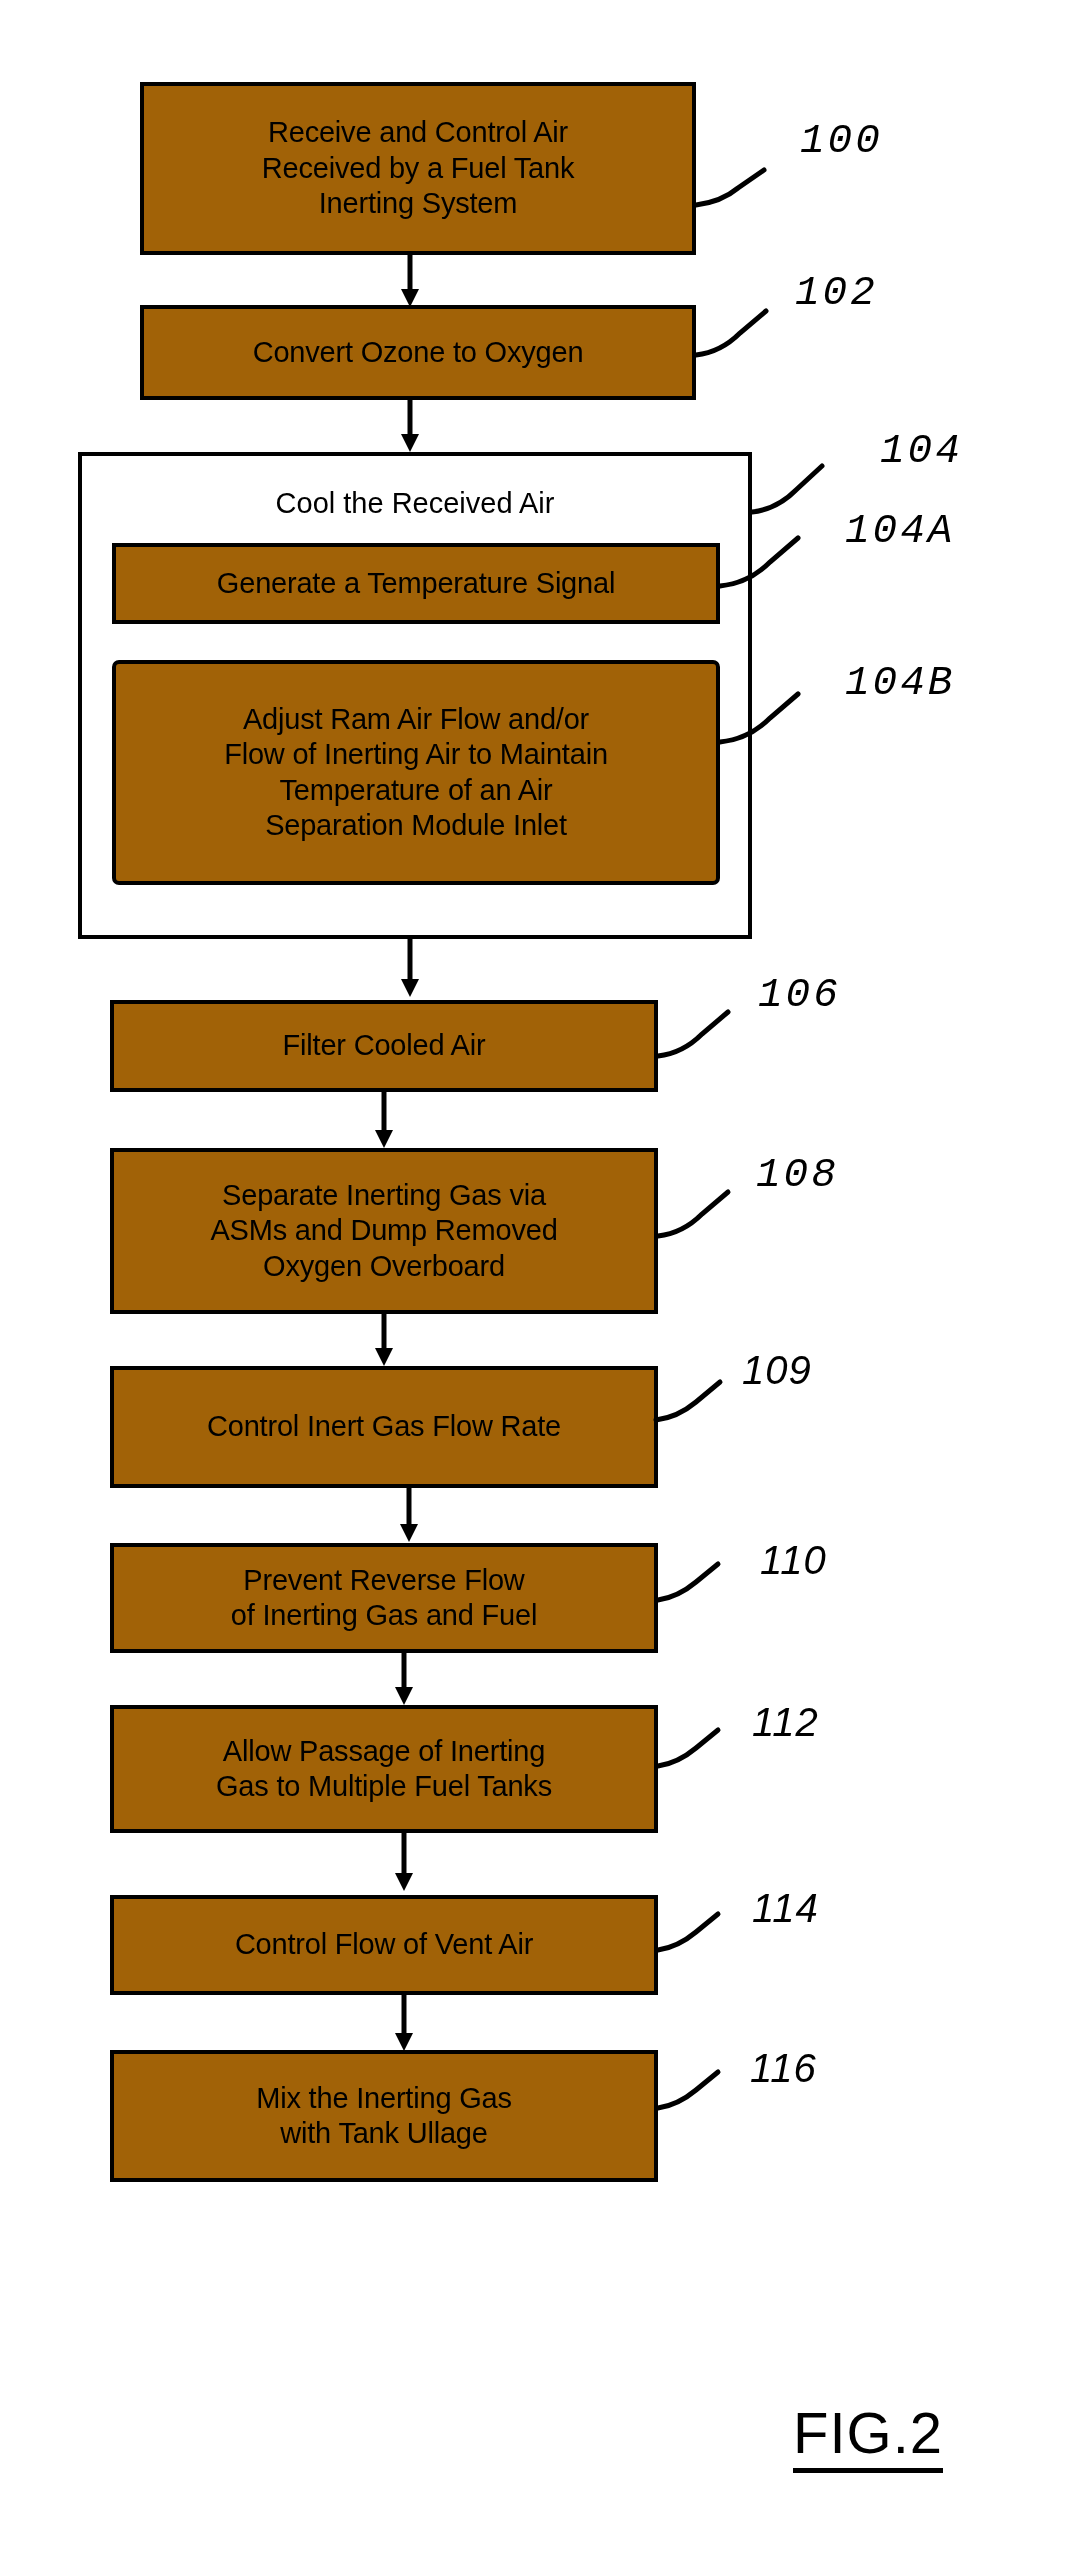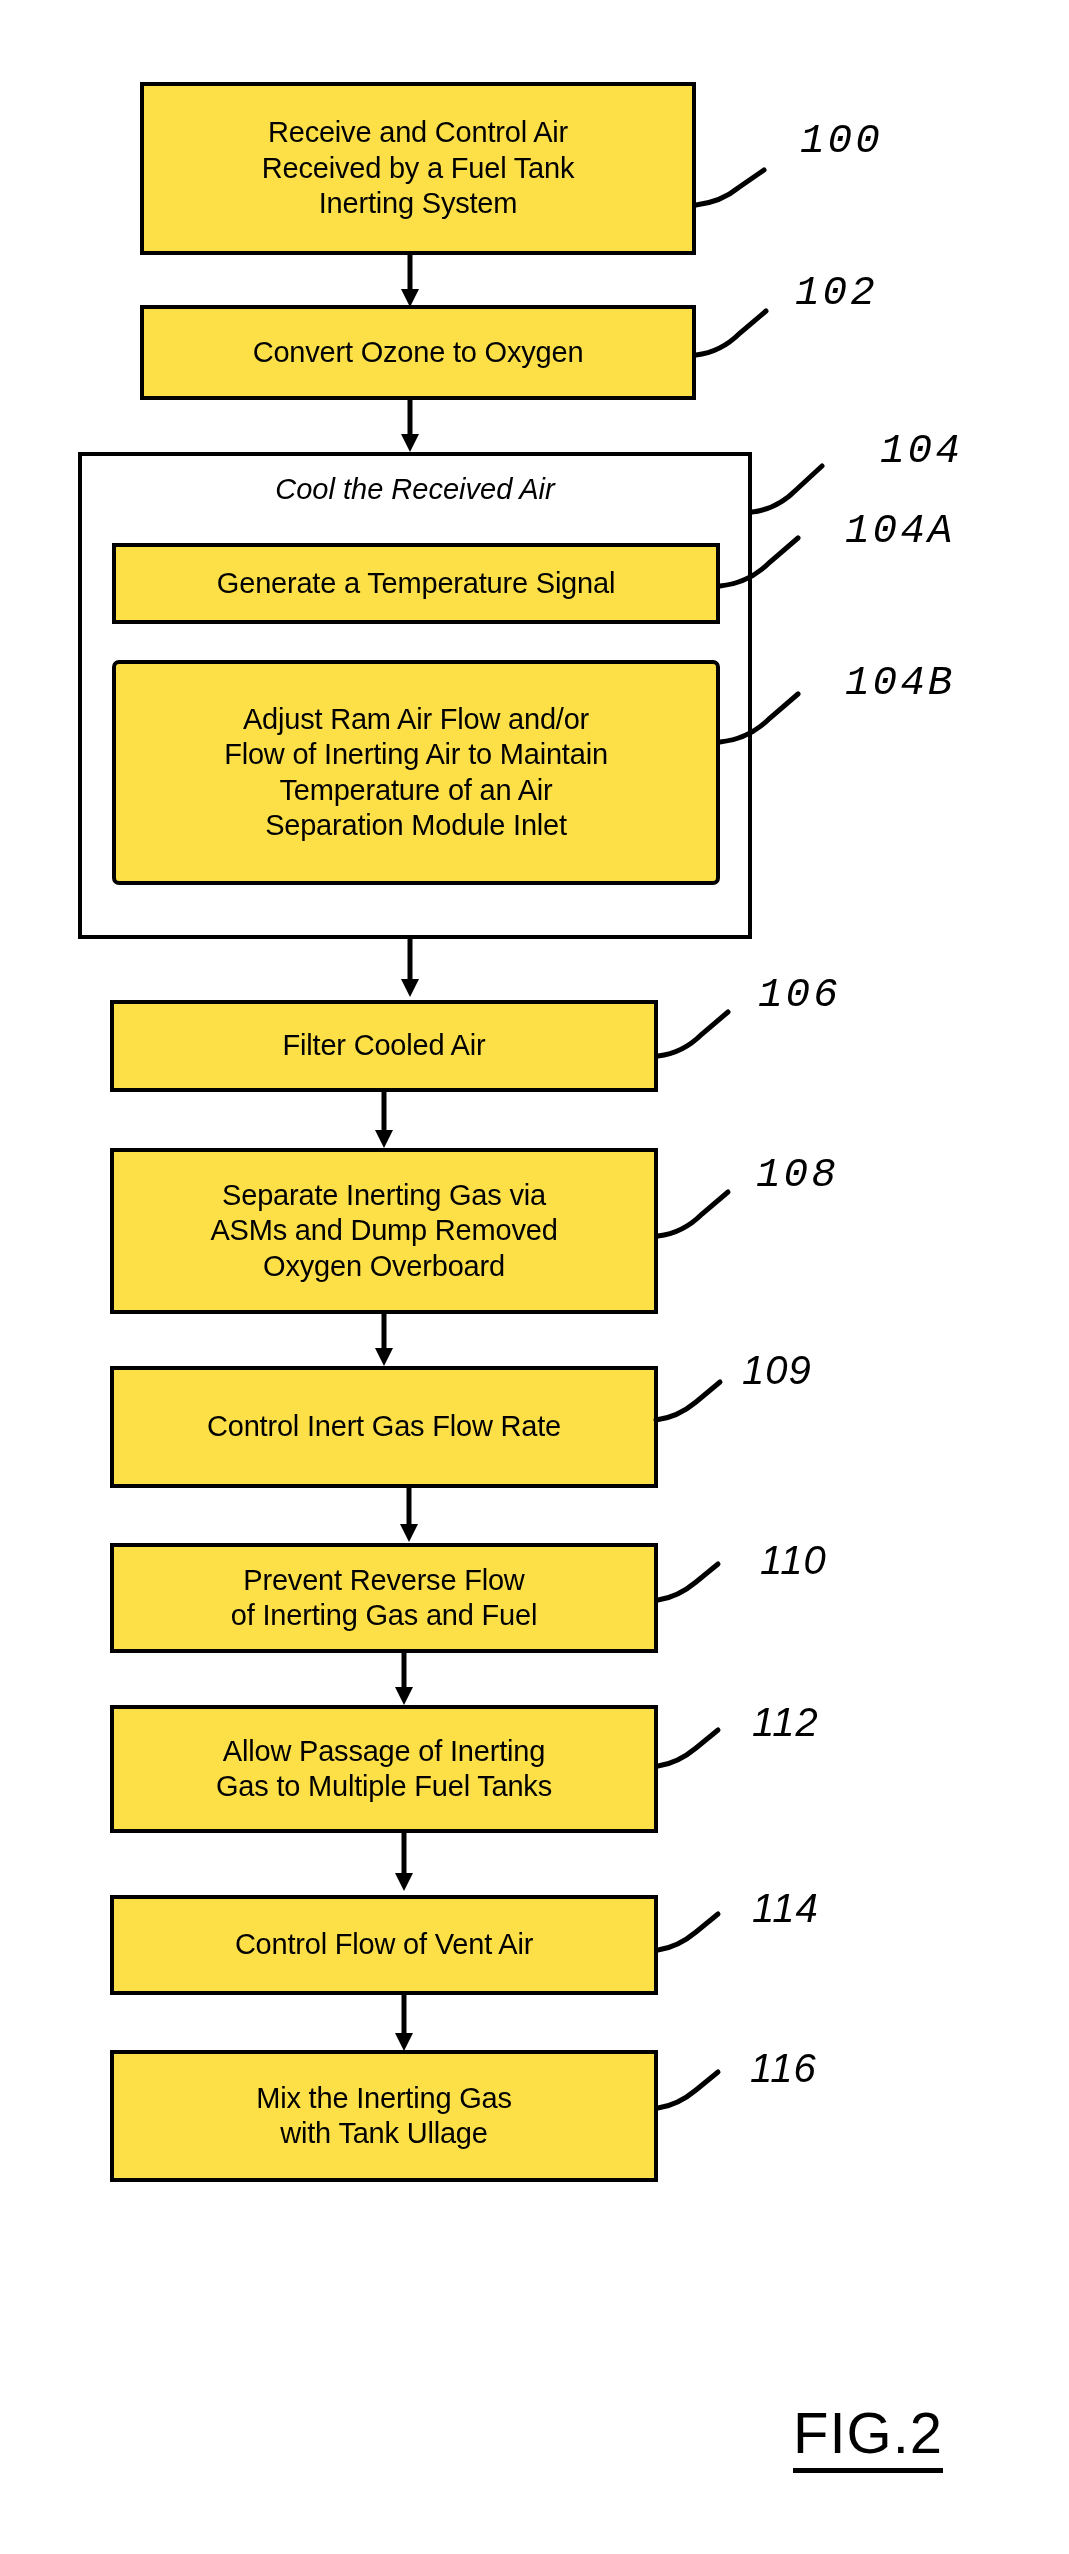--- a/index.html
+++ b/index.html
@@ -21,21 +21,21 @@
     left: 0; top: 0;
     width: 1069px;
     height: 2554px;
   }
 
   
   .box {
     position: absolute;
     box-sizing: border-box;
     border: 4px solid #000000;
-    background: #fde047;
+    background: #a16207;
     display: flex;
     align-items: center;
     justify-content: center;
     text-align: center;
   }
   .box .label {
     font-family: "Liberation Sans", sans-serif;
     font-size: 29px;
     line-height: 1.22;
     letter-spacing: -0.2px;
@@ -129,21 +129,21 @@
     <path d="M6,60 C24,58 38,50 50,38 L76,16" stroke="#000" stroke-width="5" fill="none" stroke-linecap="round"></path>
   </svg>
   <div class="ref hand" style="left:795px; top:270px;">102</div>
 
   <svg class="conn" style="left:398px; top:398px; width:24px; height:56px;" viewBox="0 0 24 56">
     <line x1="12" y1="0" x2="12" y2="40" stroke="#000" stroke-width="5"></line>
     <polygon points="12,54 3,36 21,36" fill="#000"></polygon>
   </svg>
 
   <div class="group-box" style="left:78px; top:452px; width:674px; height:487px;">
-    <div class="group-title" style="top:16px;font-style:italic;">Cool the Received Air</div>
+    <div class="group-title" style="top:30px;">Cool the Received Air</div>
   </div>
   <svg class="leader" style="left:746px; top:452px; width:130px; height:70px;" viewBox="0 0 130 70">
     <path d="M6,60 C24,58 38,50 50,38 L76,14" stroke="#000" stroke-width="5" fill="none" stroke-linecap="round"></path>
   </svg>
   <div class="ref hand" style="left:852px; top:428px;margin-left:28px;">104</div>
 
   <div class="box" style="left:112px; top:543px; width:608px; height:81px;">
     <div class="label">Generate a Temperature Signal</div>
   </div>
   <svg class="leader" style="left:714px; top:524px; width:140px; height:72px;" viewBox="0 0 140 72">

